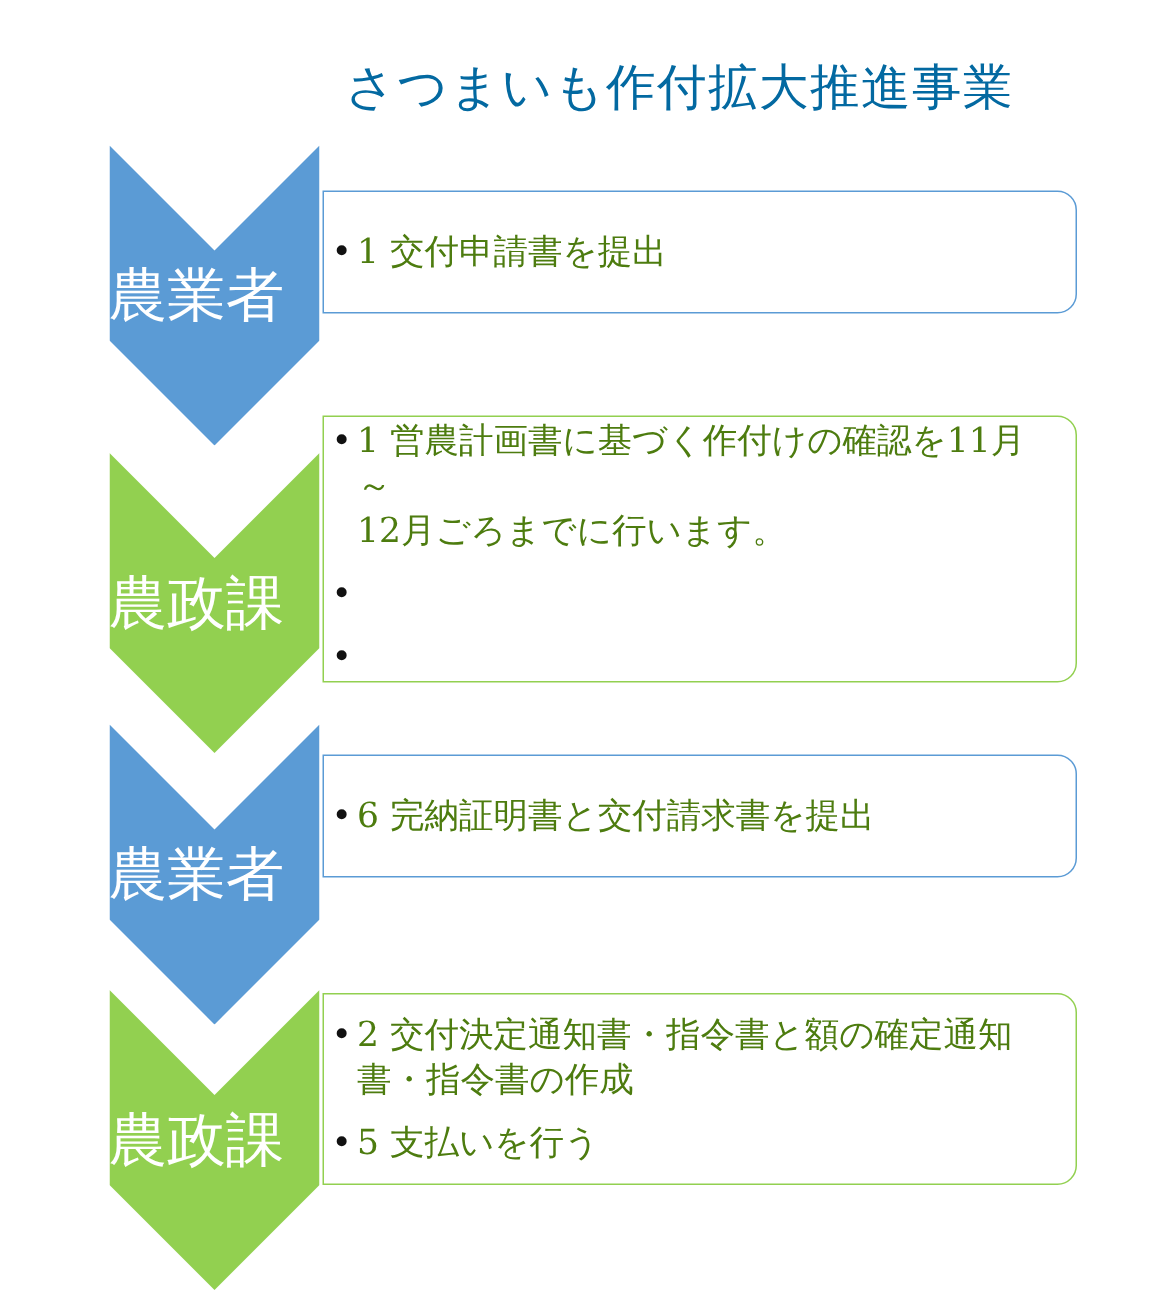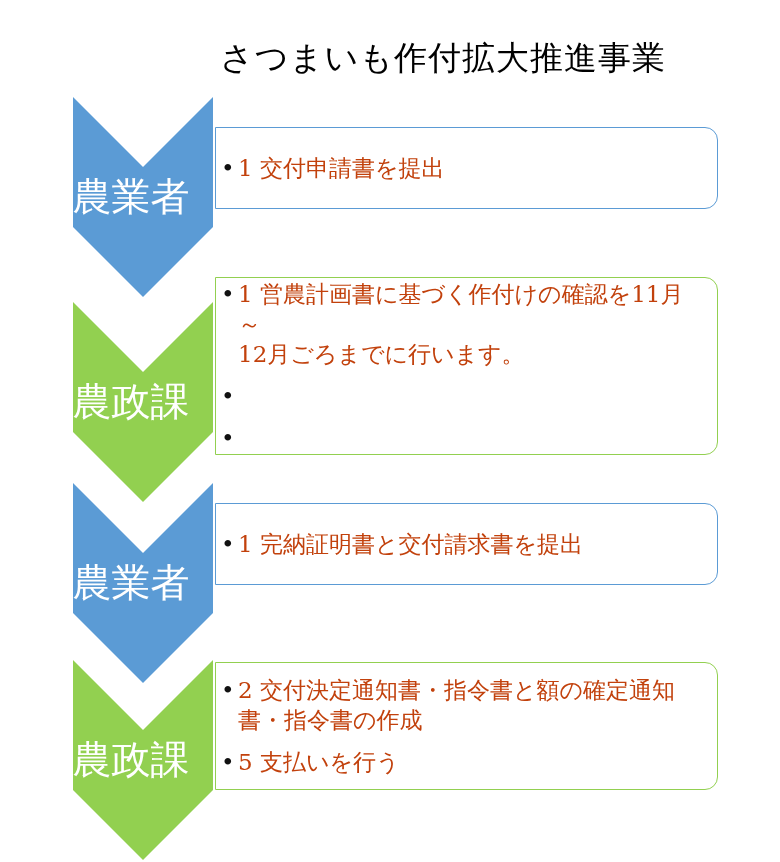--- a/index.html
+++ b/index.html
@@ -6,26 +6,26 @@
   .canvas{
     position:relative;
     width:780px;height:862px;
     background:#ffffff;
     overflow:hidden;
     font-family:"DejaVu Serif","Liberation Serif",serif;
     color:#111111;
   }
   .title{
     position:absolute;
-    top:36px;left:443px;
+    top:36px;left:453px;
     transform:translateX(-50%);
     font-size:33px;
     letter-spacing:1px;
     white-space:nowrap;
-    color:#000000;
+    color:#0369a1;
   }
   .chev{position:absolute;left:73px;width:140px;height:200px;}
   .chev-label{
     position:absolute;left:73px;width:116px;height:76px;
     display:flex;align-items:center;justify-content:center;
     color:#ffffff;font-size:39px;white-space:nowrap;
     z-index:20;
     font-family:Liberation Serif, serif;
   }
   .box{
@@ -43,21 +43,21 @@
   }
   .box li{display:flex;align-items:flex-start;}
   .blt{
     flex:0 0 17px;width:17px;
     font-size:23px;line-height:30px;
     color:#111111;
   }
   .txt{
     font-size:23px;line-height:30px;
     white-space:pre-wrap;
-    color:#c2410c;
+    color:#4d7c0f;
   }
   
   .z4{z-index:10}.z3{z-index:9}.z2{z-index:8}.z1{z-index:7}
 </style>
 </head>
 <body>
 
 <div class="canvas">
 
   <div class="title">さつまいも作付拡大推進事業</div>
@@ -96,21 +96,21 @@
   </div>
 
   <svg class="chev z2" style="top:483px" viewBox="0 0 140 200">
     <polygon points="0,0 70,70 140,0 140,130 70,200 0,130" fill="#5B9BD5"></polygon>
   </svg>
   <div class="chev-label" style="top:545px">農業者</div>
   <div class="box" style="top: 503px; height: 82px; border-color: rgb(91, 155, 213);">
     <ul>
       <li>
         <span class="blt">•</span>
-        <span class="txt">1 完納証明書と交付請求書を提出</span>
+        <span class="txt">6 完納証明書と交付請求書を提出</span>
       </li>
     </ul>
   </div>
 
   <svg class="chev z1" style="top:660px" viewBox="0 0 140 200">
     <polygon points="0,0 70,70 140,0 140,130 70,200 0,130" fill="#92D050"></polygon>
   </svg>
   <div class="chev-label" style="top:722px">農政課</div>
   <div class="box" style="top: 662px; height: 128px; border-color: rgb(146, 208, 80);">
     <ul>

